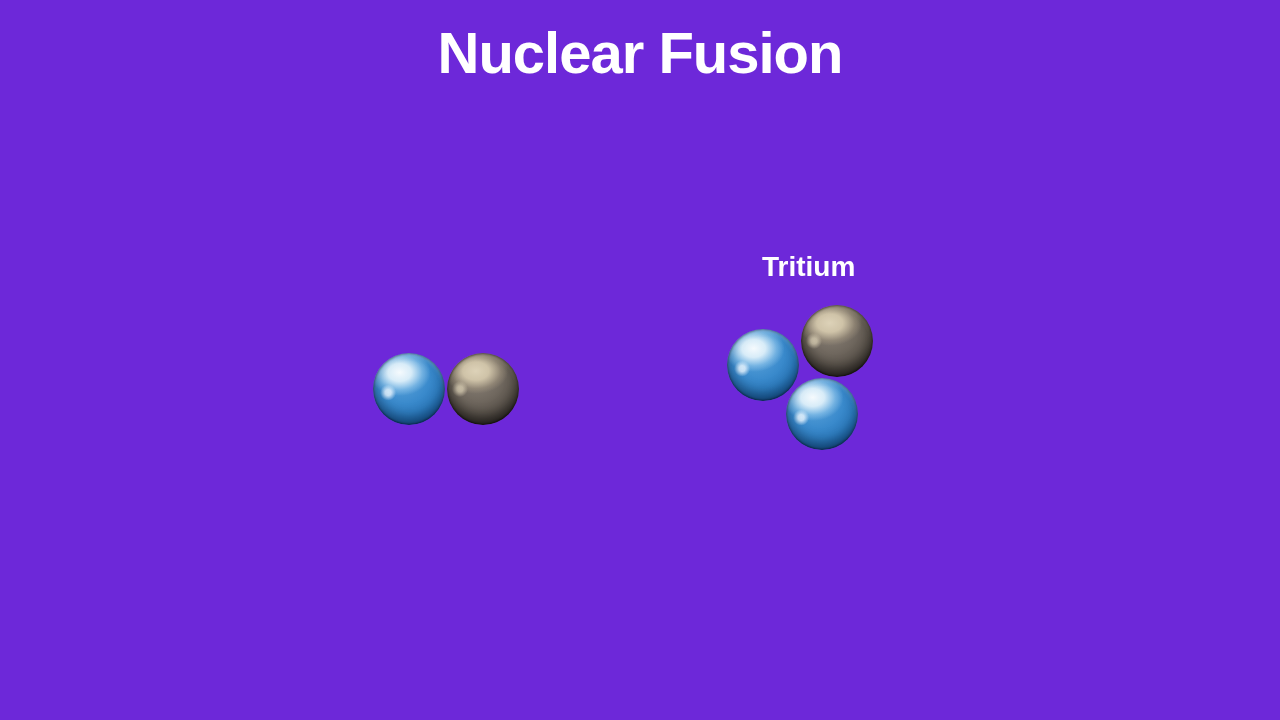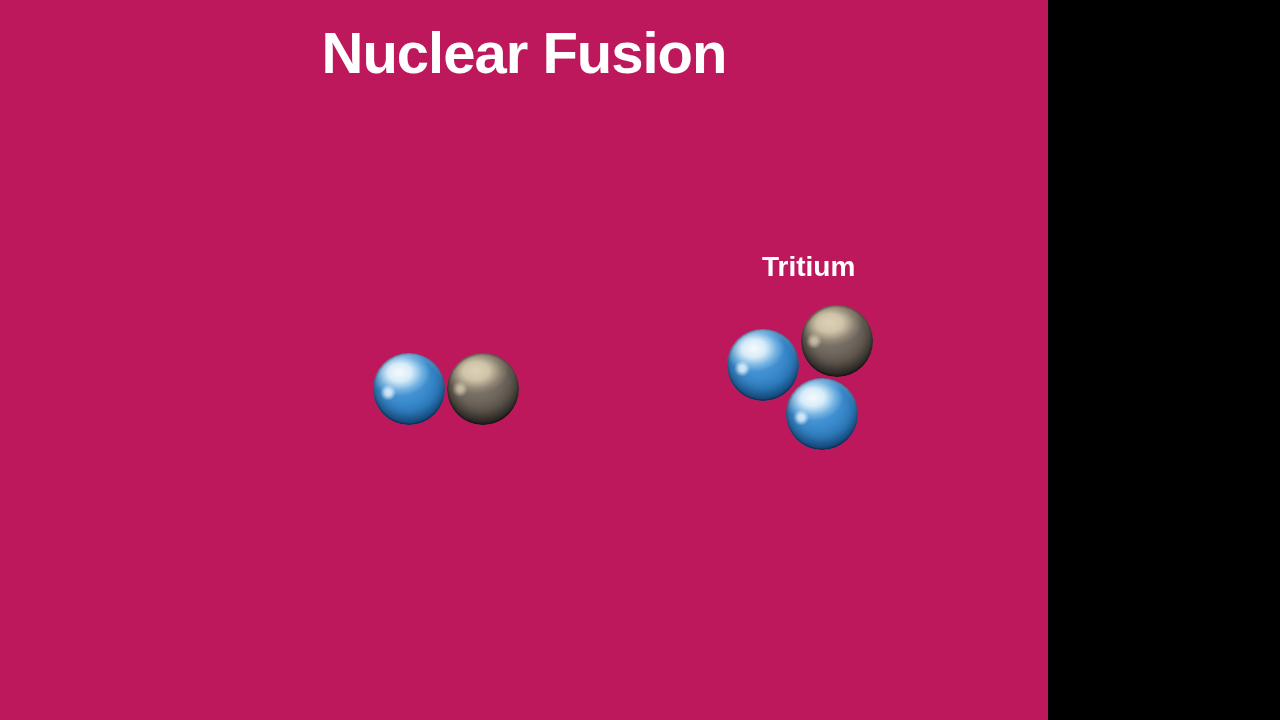--- a/index.html
+++ b/index.html
@@ -2,23 +2,23 @@
 <html><head>
 <meta charset="utf-8">
 <style>
   html, body {
     margin: 0;
     padding: 0;
     background: #000;
   }
   #stage {
     position: relative;
-    width: 1048px;
+    width: 1280px;
     height: 720px;
-    background: #be185d;
+    background: #6d28d9;
     overflow: hidden;
     font-family: "Liberation Sans", sans-serif;
   }
   .title {
     position: absolute;
     left: 0;
     top: 18px;
     width: 100%;
     text-align: center;
     color: #ffffff;

